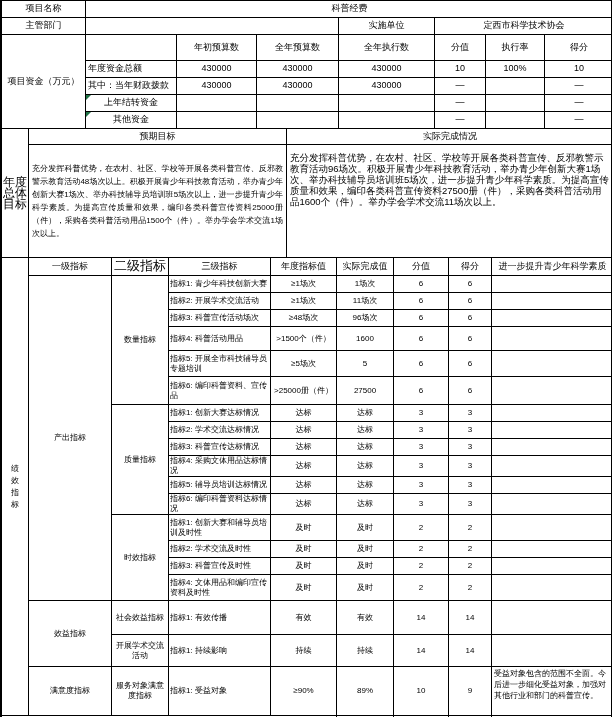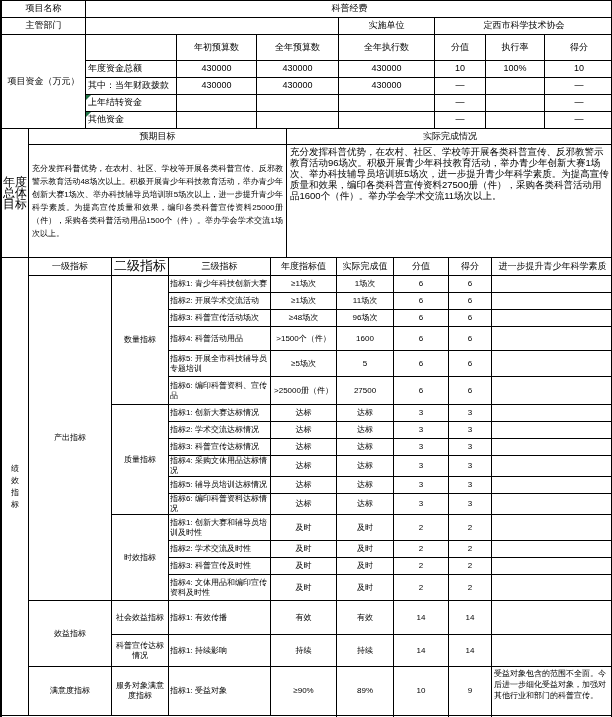--- a/index.html
+++ b/index.html
@@ -5,24 +5,24 @@
   html,body{margin:0;padding:0;background:#fff;}
   body{width:612px;font-family:"Liberation Sans","DejaVu Sans",sans-serif;color:#000;}
   .sheet{width:612px;box-sizing:border-box;border:1px solid #000;}
   .title{height:38px;display:flex;align-items:center;justify-content:center;
          font-size:17px;font-weight:bold;letter-spacing:1px;}
   table{width:100%;border-collapse:collapse;table-layout:fixed;margin-top:-1px;}
   td,th{border:1px solid #000;padding:0 2px;font-size:9px;font-weight:normal;
         text-align:center;vertical-align:middle;overflow:hidden;box-sizing:border-box;
         line-height:1.25;position:relative;}
   .left{text-align:left;}
-  .right{text-align:left;}
+  .right{text-align:center;}
   .just{text-align:justify;}
   .goal-exp{font-size:8px;line-height:13px;padding:17px 3px;vertical-align:top;}
-  .goal-act{font-size:9.5px;line-height:11px;padding:1px 3px;vertical-align:top;}
+  .goal-act{font-size:9.5px;line-height:11px;padding:7px 3px;vertical-align:top;}
   .vlabel{padding:0 9px;word-break:break-all;font-size:8px;line-height:12px;}
   .goal-label{padding:0 1px;word-break:break-all;font-size:12px;line-height:11px;}
   .ind td{font-size:8px;}
   .ind .l2{word-break:break-all;padding:0 4px;}
   .ind .name{text-align:left;padding:0 1px;}
   .dev{font-size:9px;line-height:11px;text-align:left;vertical-align:top;padding:1px 2px;}
   .tri{position:absolute;top:0;left:0;width:0;height:0;
        border-top:5px solid #217346;border-right:5px solid transparent;}
 </style>
 </head>
@@ -285,21 +285,21 @@
       <td rowspan="2">效益指标</td>
       <td class="l2">社会效益指标</td>
       <td class="name">指标1: 有效传播</td>
       <td>有效</td>
       <td>有效</td>
       <td>14</td>
       <td>14</td>
       <td class="dev"></td>
     </tr>
     <tr style="height:32px">
-      <td class="l2">科普宣传达标情况</td>
+      <td class="l2">开展学术交流活动</td>
       <td class="name">指标1: 持续影响</td>
       <td>持续</td>
       <td>持续</td>
       <td>14</td>
       <td>14</td>
       <td class="dev"></td>
     </tr>
 
     <tr style="height:49px">
       <td>满意度指标</td>

